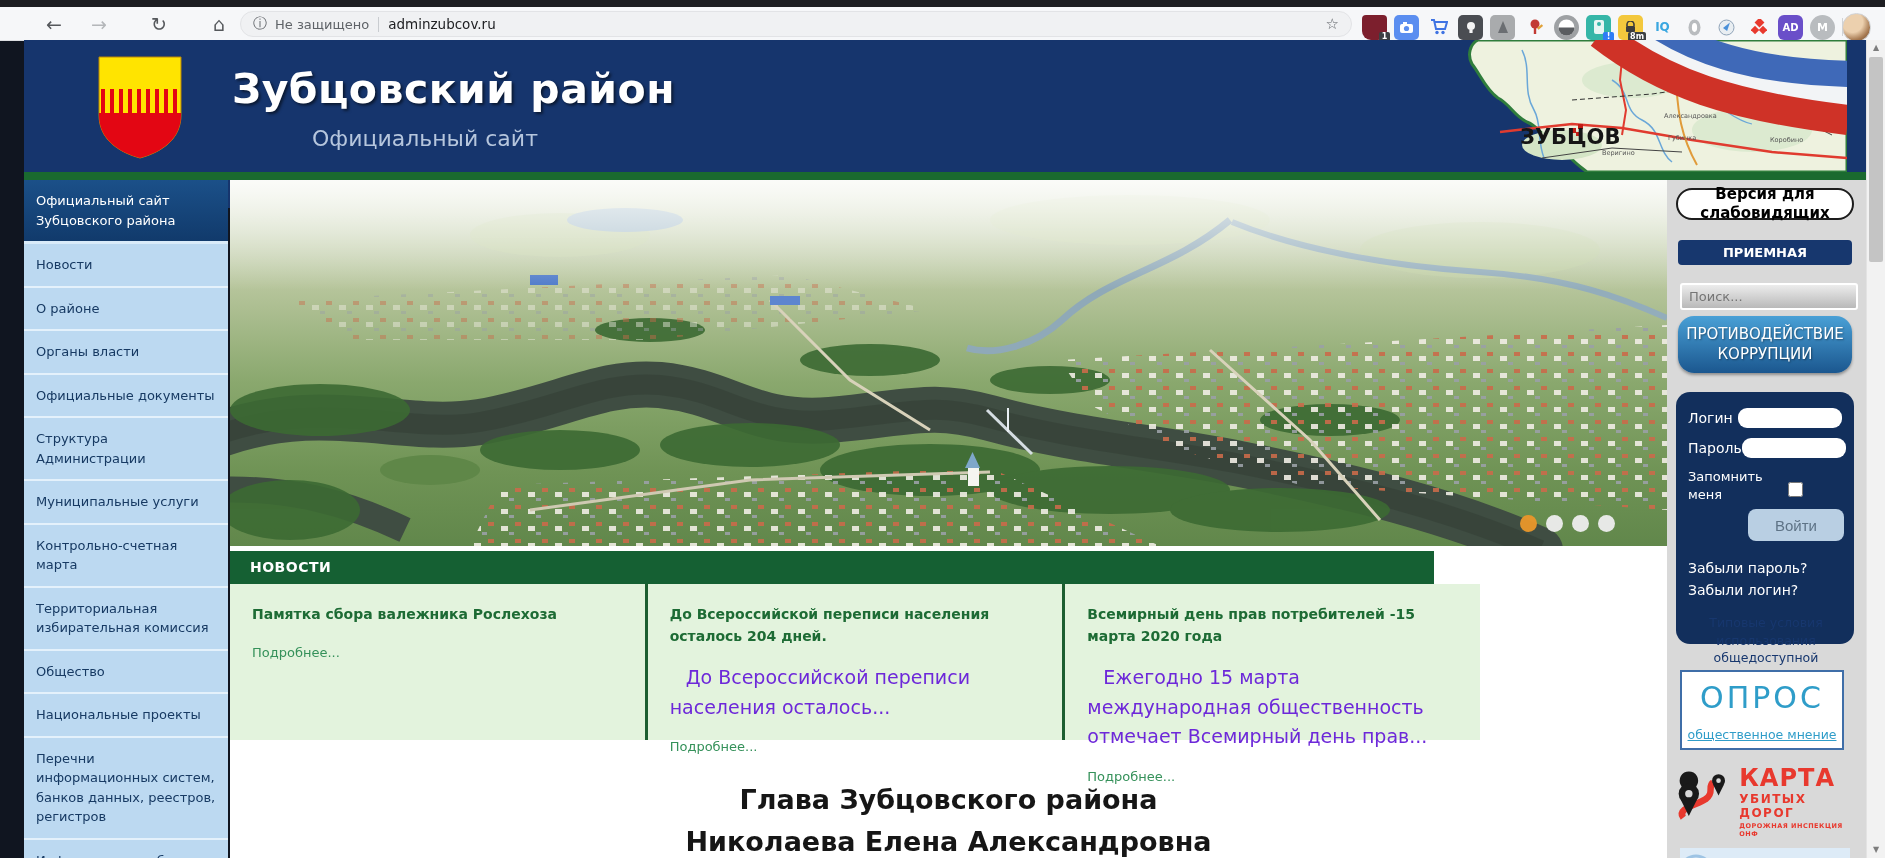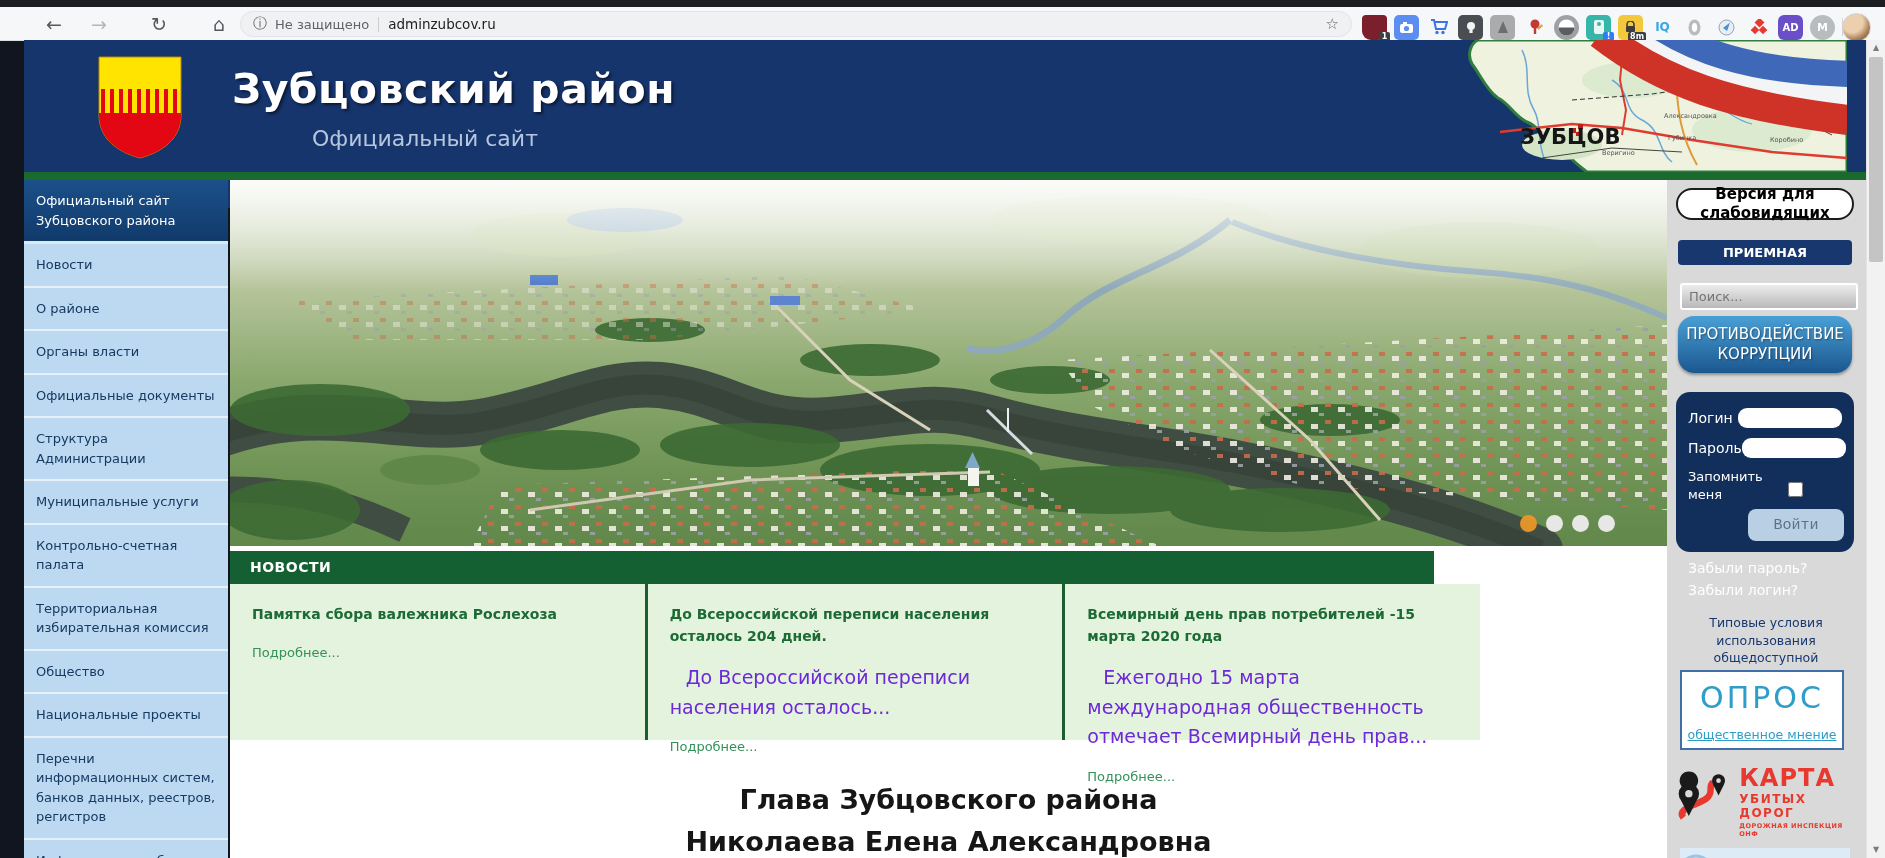--- a/index.html
+++ b/index.html
@@ -62,30 +62,30 @@
            display:flex;align-items:center;justify-content:center;text-align:center;font-size:15px;font-weight:bold;color:#000;
            line-height:1.25;box-sizing:border-box;cursor:pointer;}
   .recep-btn{position:absolute;left:11px;top:60px;width:174px;height:25px;background:#17376e;border-radius:4px;color:#fff;
              font-size:13px;font-weight:bold;text-align:center;line-height:25px;cursor:pointer;}
   .search{position:absolute;left:13px;top:103px;width:160px;height:23px;background:linear-gradient(#ececec,#b9b9b9);
           border:2px solid #fff;border-radius:3px;font-size:13px;color:#333;padding:0 7px;font-family:inherit;}
   .anticorr{position:absolute;left:11px;top:136px;width:174px;height:57px;border-radius:16px;
             background:linear-gradient(#49a0d6,#1b578f);color:#fff;font-size:15px;display:flex;align-items:center;
             justify-content:center;text-align:center;line-height:1.3;text-shadow:1px 1px 2px rgba(0,0,0,.4);cursor:pointer;
             box-shadow:0 2px 3px rgba(0,0,0,.35);}
-  .login-box{position:absolute;left:9px;top:212px;width:178px;height:160px;background:#122f5c;border-radius:14px;
+  .login-box{position:absolute;left:9px;top:212px;width:178px;height:252px;background:#122f5c;border-radius:14px;
              padding:16px 12px;box-sizing:border-box;color:#fff;}
   .lrow{display:flex;align-items:center;margin-bottom:10px;}
   .lrow label{font-size:14px;width:58px;}
   .lrow input{width:100px;height:18px;border:none;border-radius:9px;background:#fff;}
   .rem-row{display:flex;align-items:flex-start;margin:2px 0 6px 0;}
   .rem-row .rem{font-size:13px;line-height:1.35;width:92px;}
   .rem-row input{margin-top:14px;margin-left:8px;width:15px;height:15px;}
   .enter-btn{display:block;margin-left:60px;width:96px;height:32px;background:#b9cfe3;border:none;border-radius:8px;
-             color:#5e7386;font-size:15px;font-family:Liberation Mono, monospace;cursor:pointer;}
+             color:#5e7386;font-size:15px;font-family:Liberation Sans, sans-serif;cursor:pointer;}
   .forgot{margin-top:16px;font-size:14px;line-height:1.6;}
   .forgot div{cursor:pointer;}
   .terms{position:absolute;left:4px;top:434px;width:190px;text-align:center;font-size:12.5px;line-height:1.4;
          color:#17376e;cursor:pointer;}
   .poll{position:absolute;left:13px;top:490px;width:164px;height:80px;background:#fff;border:2px solid #3f6ea8;
         box-sizing:border-box;text-align:center;cursor:pointer;}
   .poll .big{font-size:30px;color:#2f9dc9;letter-spacing:3px;margin-top:8px;}
   .poll .sub{font-size:12.5px;color:#2f9dc9;text-decoration:underline;margin-top:12px;}
   .roads{position:absolute;left:7px;top:590px;width:184px;height:64px;display:flex;align-items:center;cursor:pointer;}
   .roads .txt{margin-left:4px;}
@@ -267,21 +267,21 @@
 
       <div class="side-item">
         <span>Структура Администрации</span>
       </div>
 
       <div class="side-item">
         <span>Муниципальные услуги</span>
       </div>
 
       <div class="side-item">
-        <span>Контрольно-счетная палата</span>
+        <span>Контрольно-счетная марта</span>
       </div>
 
       <div class="side-item">
         <span>Территориальная избирательная комиссия</span>
       </div>
 
       <div class="side-item">
         <span>Общество</span>
       </div>
 

